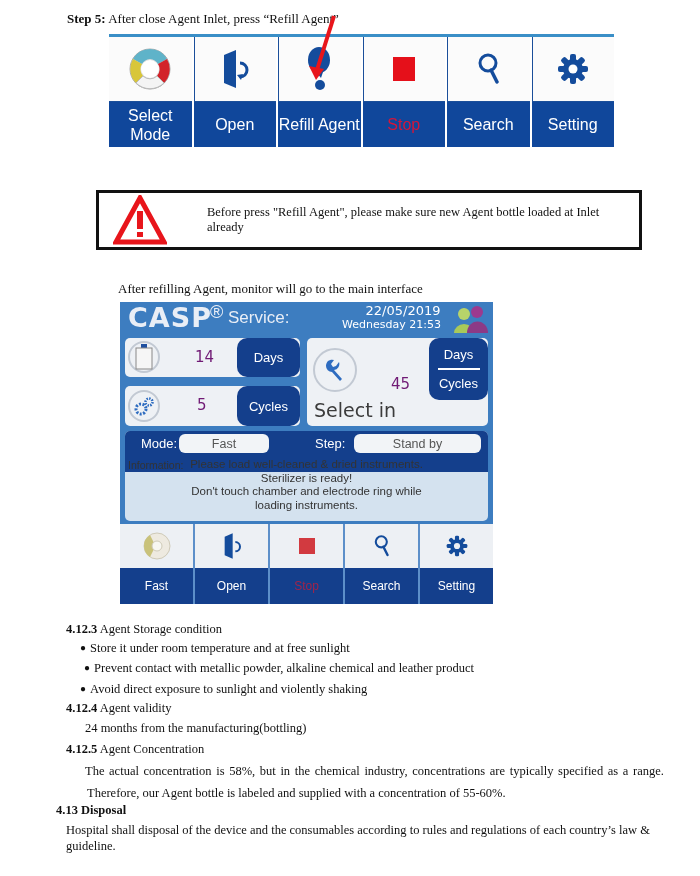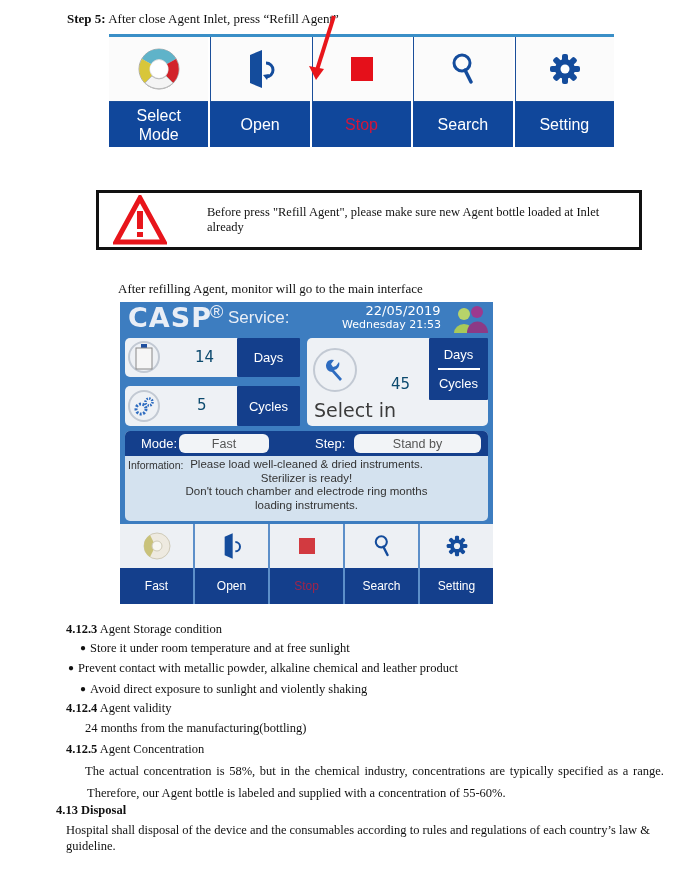--- a/index.html
+++ b/index.html
@@ -36,26 +36,26 @@
   .operator { left:108px; top:6px; font-family:"Liberation Sans", sans-serif; font-size:17px; color:#e9eef6; }
   .date { left:228px; top:2px; width:110px; text-align:center; font-family:"DejaVu Sans", sans-serif; font-size:13px; color:#fff; line-height:14px; }
   .weekday { left:222px; top:16px; width:125px; text-align:left; font-family:"DejaVu Sans", sans-serif; font-size:11px; color:#fff; }
   .users { left:333px; top:3px; }
 
   .panel { background:#eef1f5; border-radius:5px; }
   .p1 { left:5px; top:36px; width:175px; height:39px; }
   .p2 { left:5px; top:84px; width:175px; height:40px; }
   .p3 { left:187px; top:36px; width:181px; height:88px; }
   .circ { width:32px; height:32px; border-radius:50%; border:2px solid #c2c9d3; box-sizing:border-box; display:flex; align-items:center; justify-content:center; background:#eef1f5; }
-  .num { font-family:"DejaVu Sans", sans-serif; font-size:15px; color:#0c4a6e; }
-  .unit { background:#143f8c; color:#fff; font-family:"Liberation Sans", sans-serif; font-size:13px; display:flex; align-items:center; justify-content:center; border-radius:1px; }
+  .num { font-family:"DejaVu Sans", sans-serif; font-size:15px; color:#701a75; }
+  .unit { background:#143f8c; color:#fff; font-family:"Liberation Sans", sans-serif; font-size:13px; display:flex; align-items:center; justify-content:center; border-radius:10px; }
   .service { font-family:"DejaVu Sans", sans-serif; font-size:19px; color:#3b3b3b; }
 
   .info { left:5px; top:129px; width:363px; height:90px; background:#d4e2ef; border-radius:5px; overflow:hidden; }
-  .info-bar { height:25px; background:#143f8c; position:relative; }
+  .info-bar { height:41px; background:#143f8c; position:relative; }
   .fld-lbl { position:absolute; top:5px; font-family:"Liberation Sans", sans-serif; font-size:13px; color:#fff; }
   .fld { position:absolute; top:3px; height:19px; background:#f2f4f7; border-radius:6px; font-family:"Liberation Sans", sans-serif; font-size:12.5px; color:#555; display:flex; align-items:center; justify-content:center; }
   .info-lbl { position:absolute; left:3px; top:28px; font-family:"Liberation Sans", sans-serif; font-size:10.5px; color:#333; }
   .info-lines { position:absolute; left:0; top:27px; width:100%; text-align:center; font-family:"Liberation Sans", sans-serif; font-size:11.5px; color:#333; line-height:13.5px; }
 
   .bbar { left:0; top:222px; width:373px; height:80px; display:flex; }
   .bb { flex:1; display:flex; flex-direction:column; border-right:2px solid #5d8fc9; box-sizing:border-box; }
   .bb:last-child { border-right:none; }
   .bb-icon { height:44px; background:#edf0f4; display:flex; align-items:center; justify-content:center; }
   .bb-label { flex:1; background:#143f8c; color:#fff; font-family:"Liberation Sans", sans-serif; font-size:12px; display:flex; align-items:center; justify-content:center; }
@@ -94,20 +94,30 @@
   </div>
   <div class="tb-btn">
     <div class="tb-icon">
       <svg width="30" height="38" viewBox="0 0 30 38">
         <path d="M4 5 L16 0 L16 38 L4 33 Z" fill="#144c9c"></path>
         <path d="M20 13 A7 7 0 0 1 20 27" fill="none" stroke="#144c9c" stroke-width="3"></path>
         <path d="M17 25 L21 30 L23 24 Z" fill="#144c9c"></path>
       </svg>
     </div>
     <div class="tb-label">Open</div>
+  </div>
+  <div class="tb-btn">
+    <div class="tb-icon">
+      <svg width="30" height="46" viewBox="0 0 30 46">
+        <ellipse cx="14" cy="14" rx="11" ry="13" fill="#144c9c"></ellipse>
+        <path d="M8 22 L16 32 L20 20 Z" fill="#144c9c"></path>
+        <circle cx="15" cy="39" r="5" fill="#144c9c"></circle>
+      </svg>
+    </div>
+    <div class="tb-label">Refill Agent</div>
   </div>
   <div class="tb-btn">
     <div class="tb-icon">
       <div style="width:22px;height:24px;background:#e5101a;"></div>
     </div>
     <div class="tb-label stop">Stop</div>
   </div>
   <div class="tb-btn">
     <div class="tb-icon">
       <svg width="26" height="34" viewBox="0 0 26 34">
@@ -208,21 +218,21 @@
     <div class="info-bar">
       <span class="fld-lbl" style="left:16px;">Mode:</span>
       <span class="fld" style="left:54px;width:90px;">Fast</span>
       <span class="fld-lbl" style="left:190px;">Step:</span>
       <span class="fld" style="left:229px;width:127px;">Stand by</span>
     </div>
     <span class="info-lbl">Information:</span>
     <div class="info-lines">
       <div>Please load well-cleaned &amp; dried instruments.</div>
       <div>Sterilizer is ready!</div>
-      <div>Don't touch chamber and electrode ring months</div>
+      <div>Don't touch chamber and electrode ring while</div>
       <div>loading instruments.</div>
     </div>
   </div>
 
   <div class="abs bbar">
     <div class="bb">
       <div class="bb-icon">
         <svg width="30" height="30" viewBox="0 0 30 30">
           <circle cx="15" cy="15" r="13" fill="#eeeae0" stroke="#cfcab8"></circle>
           <path d="M2 15 A13 13 0 0 1 8 4 L12 12 A4 4 0 0 0 11 15 Z" fill="#c9c27a"></path>
@@ -276,21 +286,21 @@
       <div class="bb-label">Setting</div>
     </div>
   </div>
 </div>
 
 <div class="abs h" style="left:66px;top:622px;">
   <b>4.12.3</b>
   <span>Agent Storage condition</span>
 </div>
 <div class="abs t bullet" style="left:80px;top:641px;">Store it under room temperature and at free sunlight</div>
-<div class="abs t bullet" style="left:68px;top:661px;">Prevent contact with metallic powder, alkaline chemical and leather product</div>
+<div class="abs t bullet" style="left:84px;top:661px;">Prevent contact with metallic powder, alkaline chemical and leather product</div>
 <div class="abs t bullet" style="left:80px;top:682px;">Avoid direct exposure to sunlight and violently shaking</div>
 
 <div class="abs h" style="left:66px;top:701px;">
   <b>4.12.4</b>
   <span>Agent validity</span>
 </div>
 <div class="abs t" style="left:85px;top:721px;">24 months from the manufacturing(bottling)</div>
 
 <div class="abs h" style="left:66px;top:742px;">
   <b>4.12.5</b>

